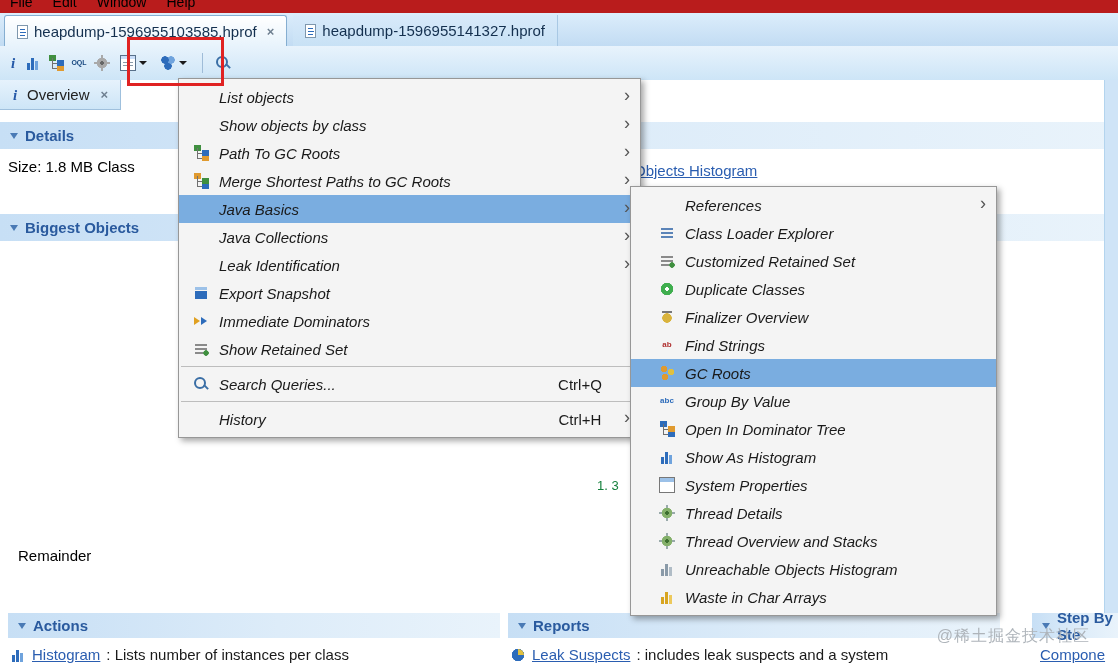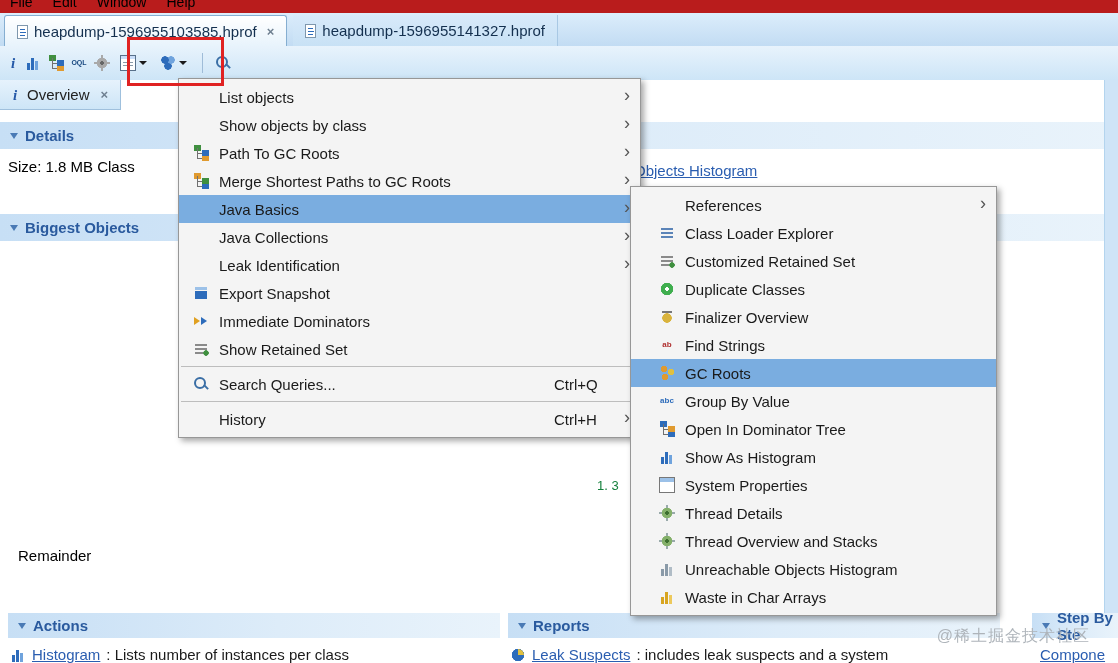--- a/index.html
+++ b/index.html
@@ -124,22 +124,22 @@
   .botline{position:absolute;top:646px;display:flex;align-items:center;gap:6px;font-size:15px;}
 
   
   .menu{position:absolute;left:178px;top:78px;width:461px;background:#f4f4f4;border:1px solid #979797;
         box-shadow:3px 3px 6px rgba(0,0,0,.35);padding:4px 0;z-index:40;}
   .submenu{position:absolute;left:630px;top:186px;width:365px;background:#f4f4f4;border:1px solid #979797;
         box-shadow:3px 3px 6px rgba(0,0,0,.35);padding:4px 0;z-index:45;}
   .mrow,.srow{display:flex;align-items:center;height:28px;padding:0 6px 0 14px;font-size:15px;color:#1a1a1a;position:relative;white-space:nowrap;}
   .srow{padding-left:28px;}
   .mrow .mic,.srow .mic{margin-right:10px;width:16px;flex:0 0 16px;display:inline-block;height:16px;position:relative;}
-  .mlb{flex:1;overflow:hidden;}
-  .msc{min-width:52px;text-align:left;margin-right:28px;color:#1a1a1a;}
+  .mlb{flex:1;overflow:hidden;font-style:italic;}
+  .msc{min-width:52px;text-align:center;margin-right:28px;color:#1a1a1a;}
   .has-sub::after{content:"\203A";position:absolute;right:10px;top:50%;transform:translateY(-55%);font-size:18px;color:#555;}
   .sel{background:#7aade0;}
   .msep{height:1px;background:#bdbdbd;margin:3px 2px;}
 
   
   .redbox{position:absolute;left:127px;top:37px;width:91px;height:43px;border:3px solid #e02222;z-index:60;pointer-events:none;}
   .right-strip{position:absolute;right:0;top:80px;width:13px;height:533px;background:#cfe4f7;border-left:1px solid #b3d4ee;z-index:5;}
   .watermark{position:absolute;right:28px;top:626px;font-size:16px;color:#aeb4ba;z-index:70;letter-spacing:1px;}
 </style>
 </head>

